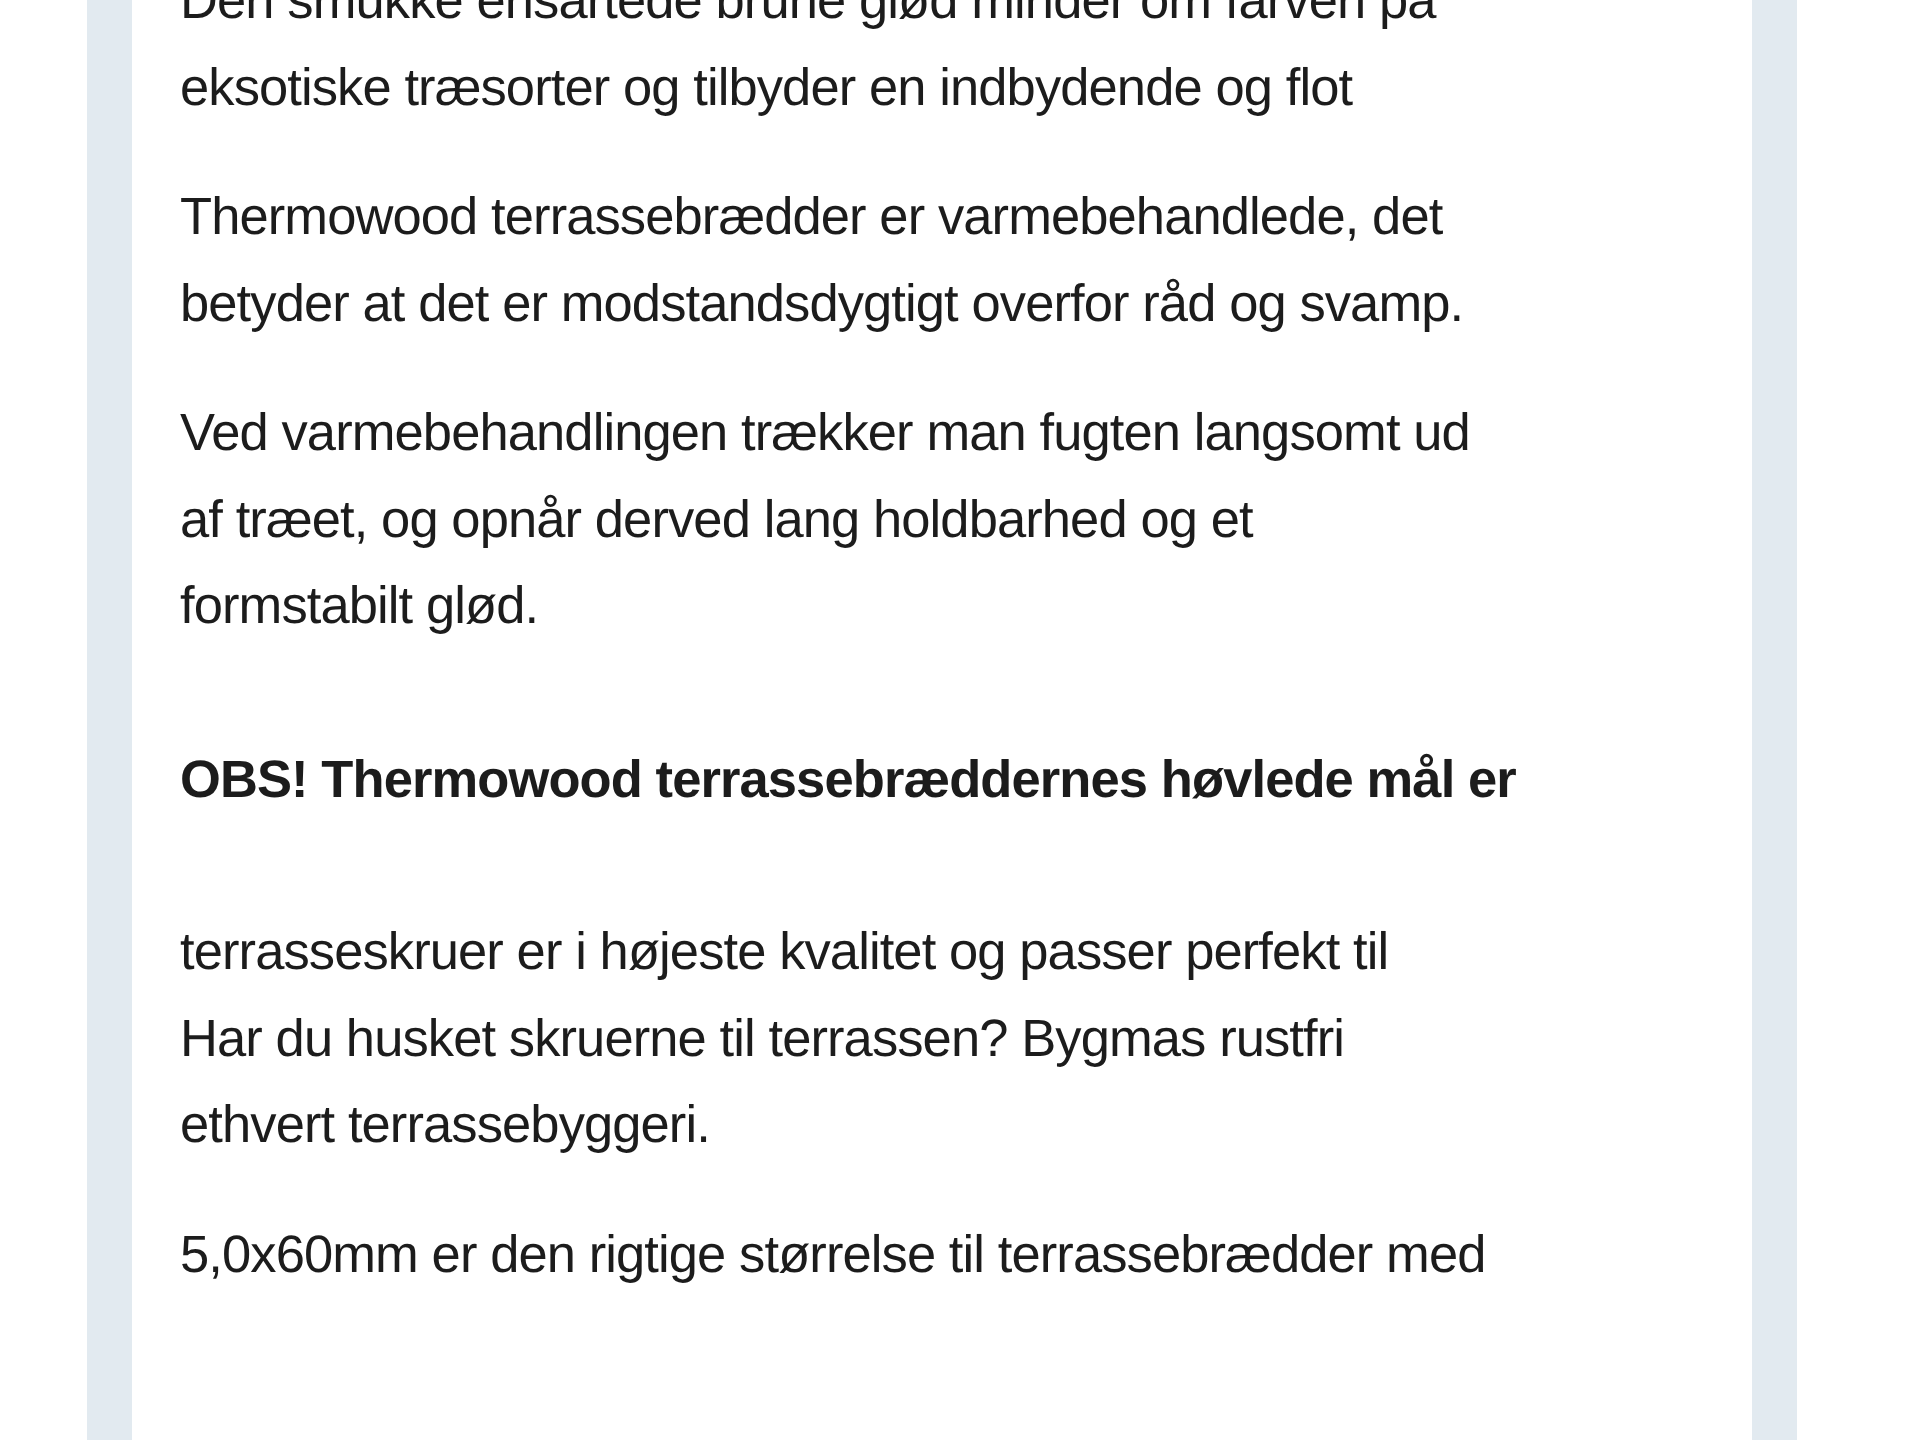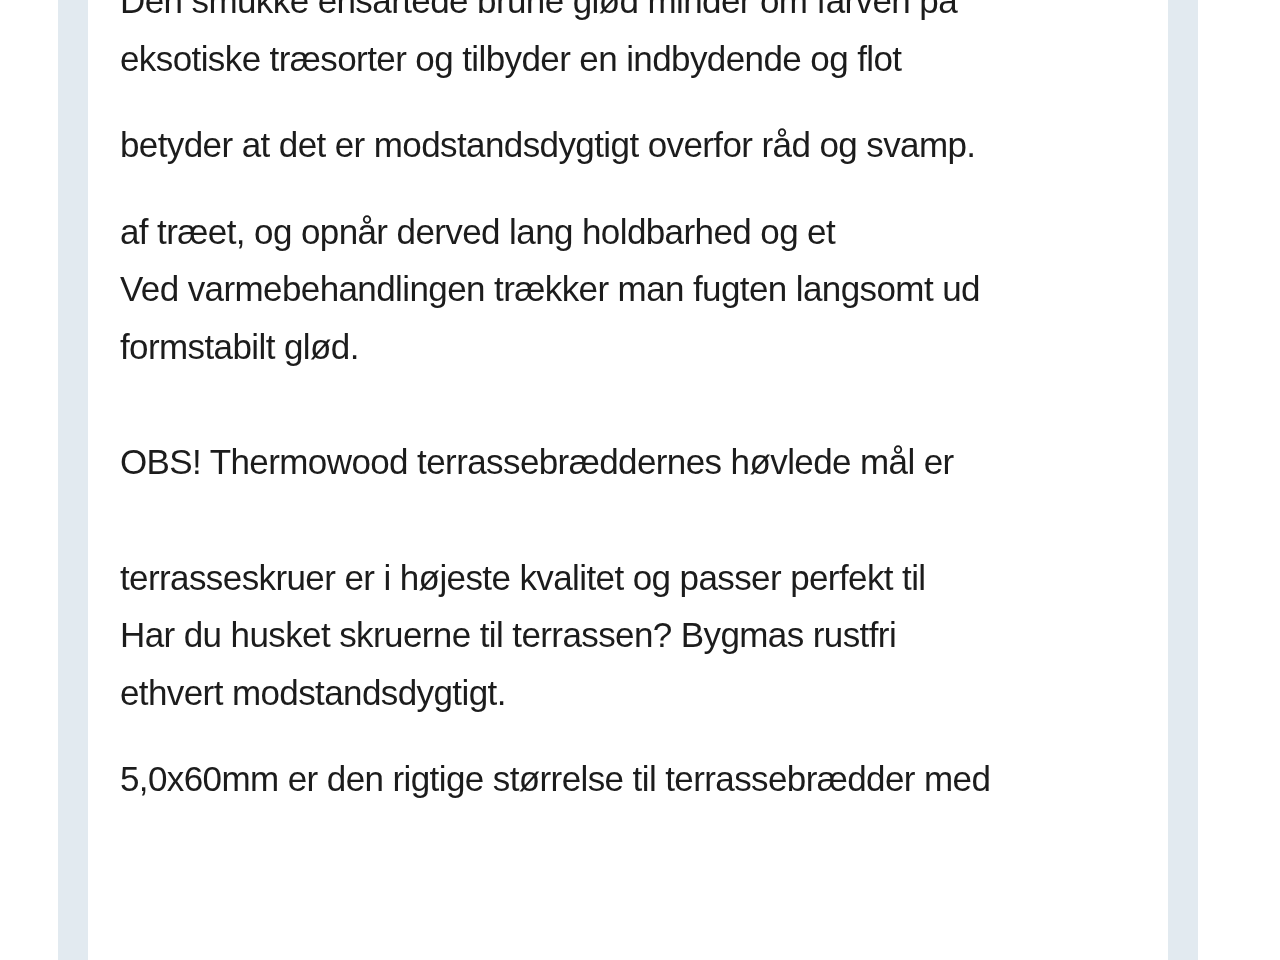--- a/index.html
+++ b/index.html
@@ -5,50 +5,51 @@
   html, body { margin:0; padding:0; }
   body { width:1280px; height:960px; overflow:hidden; background:#ffffff; position:relative; font-family:"Liberation Sans", sans-serif; }
   .bar { position:absolute; top:0; height:960px; width:30px; background:#e2eaf0; }
   .bar.left { left:58px; }
   .bar.right { left:1168px; }
   .content { position:absolute; left:120px; top:-28px; width:1040px; color:#1c1c1c; }
   .p { margin:0; font-size:35px; line-height:57.5px; letter-spacing:-0.6px; transform-origin:left top; white-space:nowrap; }
   .p .ln { display:block; }
   .gap { height:29px; }
   .gap-big { height:58px; }
-  .bold { font-weight:normal; }
+  .bold { font-weight:bold; }
 </style>
 </head>
 <body>
 
 <div class="bar left"></div>
 <div class="bar right"></div>
 
 <div class="content">
   <p class="p">
     <span class="ln">Den smukke ensartede brune glød minder om farven på</span>
     <span class="ln">eksotiske træsorter og tilbyder en indbydende og flot</span>
   </p>
   <div class="gap"></div>
   <p class="p">
+    <span class="ln">Thermowood terrassebrædder er varmebehandlede, det</span>
     <span class="ln">betyder at det er modstandsdygtigt overfor råd og svamp.</span>
   </p>
   <div class="gap"></div>
   <p class="p">
+    <span class="ln">Ved varmebehandlingen trækker man fugten langsomt ud</span>
     <span class="ln">af træet, og opnår derved lang holdbarhed og et</span>
-    <span class="ln">Ved varmebehandlingen trækker man fugten langsomt ud</span>
     <span class="ln">formstabilt glød.</span>
   </p>
   <div class="gap-big"></div>
   <p class="p bold">
     <span class="ln">OBS! Thermowood terrassebræddernes høvlede mål er</span>
   </p>
   <div class="gap-big"></div>
   <p class="p">
     <span class="ln">terrasseskruer er i højeste kvalitet og passer perfekt til</span>
     <span class="ln">Har du husket skruerne til terrassen? Bygmas rustfri</span>
-    <span class="ln">ethvert modstandsdygtigt.</span>
+    <span class="ln">ethvert terrassebyggeri.</span>
   </p>
   <div class="gap"></div>
   <p class="p">
     <span class="ln">5,0x60mm er den rigtige størrelse til terrassebrædder med</span>
   </p>
 </div>
 
 </body></html>

